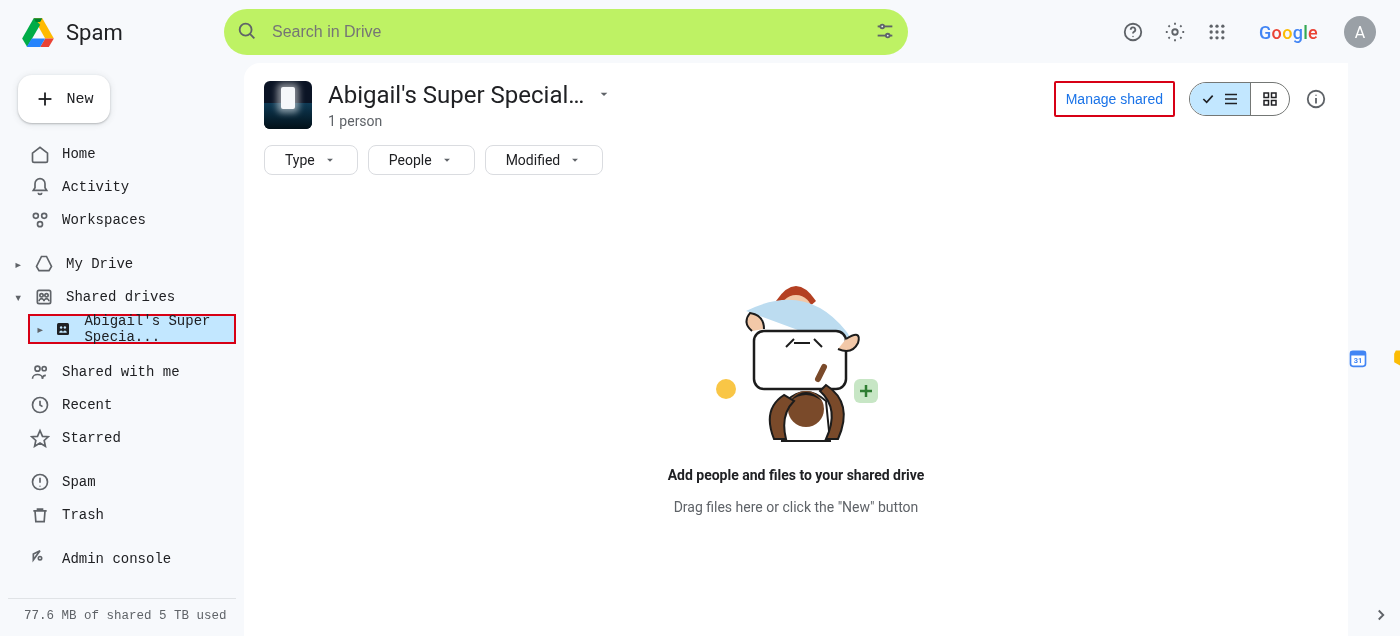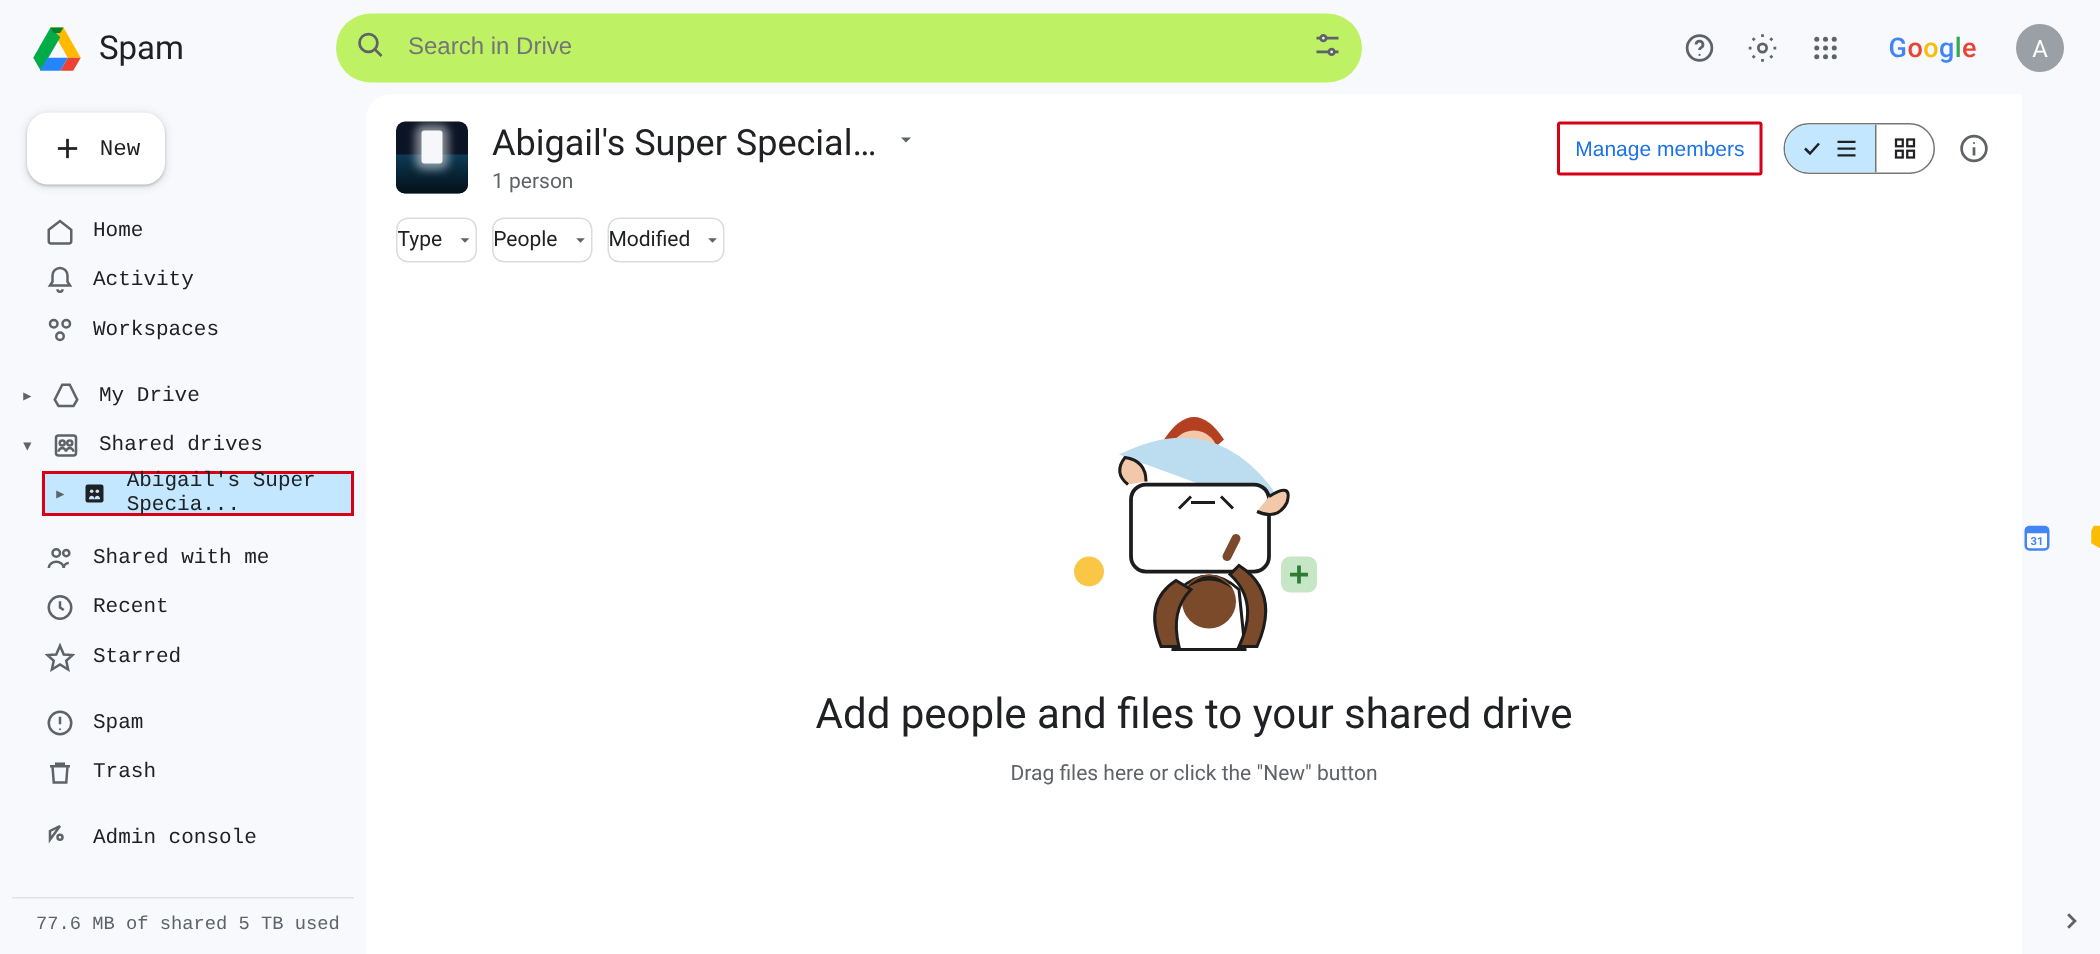--- a/index.html
+++ b/index.html
@@ -122,28 +122,28 @@
   }
   .view-toggle .seg {
     display:flex; align-items:center; justify-content:center;
     padding: 0 10px; cursor:pointer; gap:6px; font-size:13px;
   }
   .view-toggle .seg.active { background: var(--chip-bg); }
   .view-toggle .divider { width:1px; background:#747775; }
   .chips { display:flex; gap:10px; padding: 6px 20px 4px 20px; }
   .chip {
     border:1px solid var(--outline); border-radius: 8px;
-    padding: 6px 0; display:flex; align-items:center; gap:8px;
+    padding: 6px 20px; display:flex; align-items:center; gap:8px;
     cursor:pointer; font-size:14px;
   }
   .empty-state {
     flex:1; display:flex; flex-direction:column; align-items:center; justify-content:center;
     gap:16px; padding-bottom:40px;
   }
-  .empty-heading { font-size: 28px; font-weight:400; }
+  .empty-heading { font-size: 14px; font-weight:700; }
   .empty-sub { color: var(--muted); font-size:14px; }
   .illus { width:220px; height:190px; }
 
   
   .siderail {
     width:52px; background: var(--bg); display:flex; flex-direction:row;
     align-items:center; gap:22px; padding-top:14px; position:relative;
     border-left:0px;
   }
   .rail-icon { width:20px; height:20px; display:flex; align-items:center; justify-content:center; font-size:16px; cursor:pointer; }
@@ -351,21 +351,21 @@
           <h1>Abigail's Super Special S...</h1>
           <span>
             <svg width="16" height="16" viewBox="0 0 24 24" fill="#5f6368">
                 <polygon points="7 10 12 15 17 10"></polygon>
               </svg>
           </span>
         </div>
         <div class="subtitle">1 person</div>
       </div>
       <div class="header-actions">
-        <button class="manage-members">Manage members</button>
+        <button class="manage-members">Manage shared</button>
         <div class="view-toggle">
           <div class="seg active">
             <svg width="16" height="16" viewBox="0 0 24 24" fill="none" stroke="#202124" stroke-width="2.5">
                 <polyline points="5 12 10 17 19 7"></polyline>
               </svg>
             <svg width="18" height="18" viewBox="0 0 24 24" fill="none" stroke="#202124" stroke-width="2">
                 <line x1="4" y1="6" x2="20" y2="6"></line>
                 <line x1="4" y1="12" x2="20" y2="12"></line>
                 <line x1="4" y1="18" x2="20" y2="18"></line>
               </svg>

